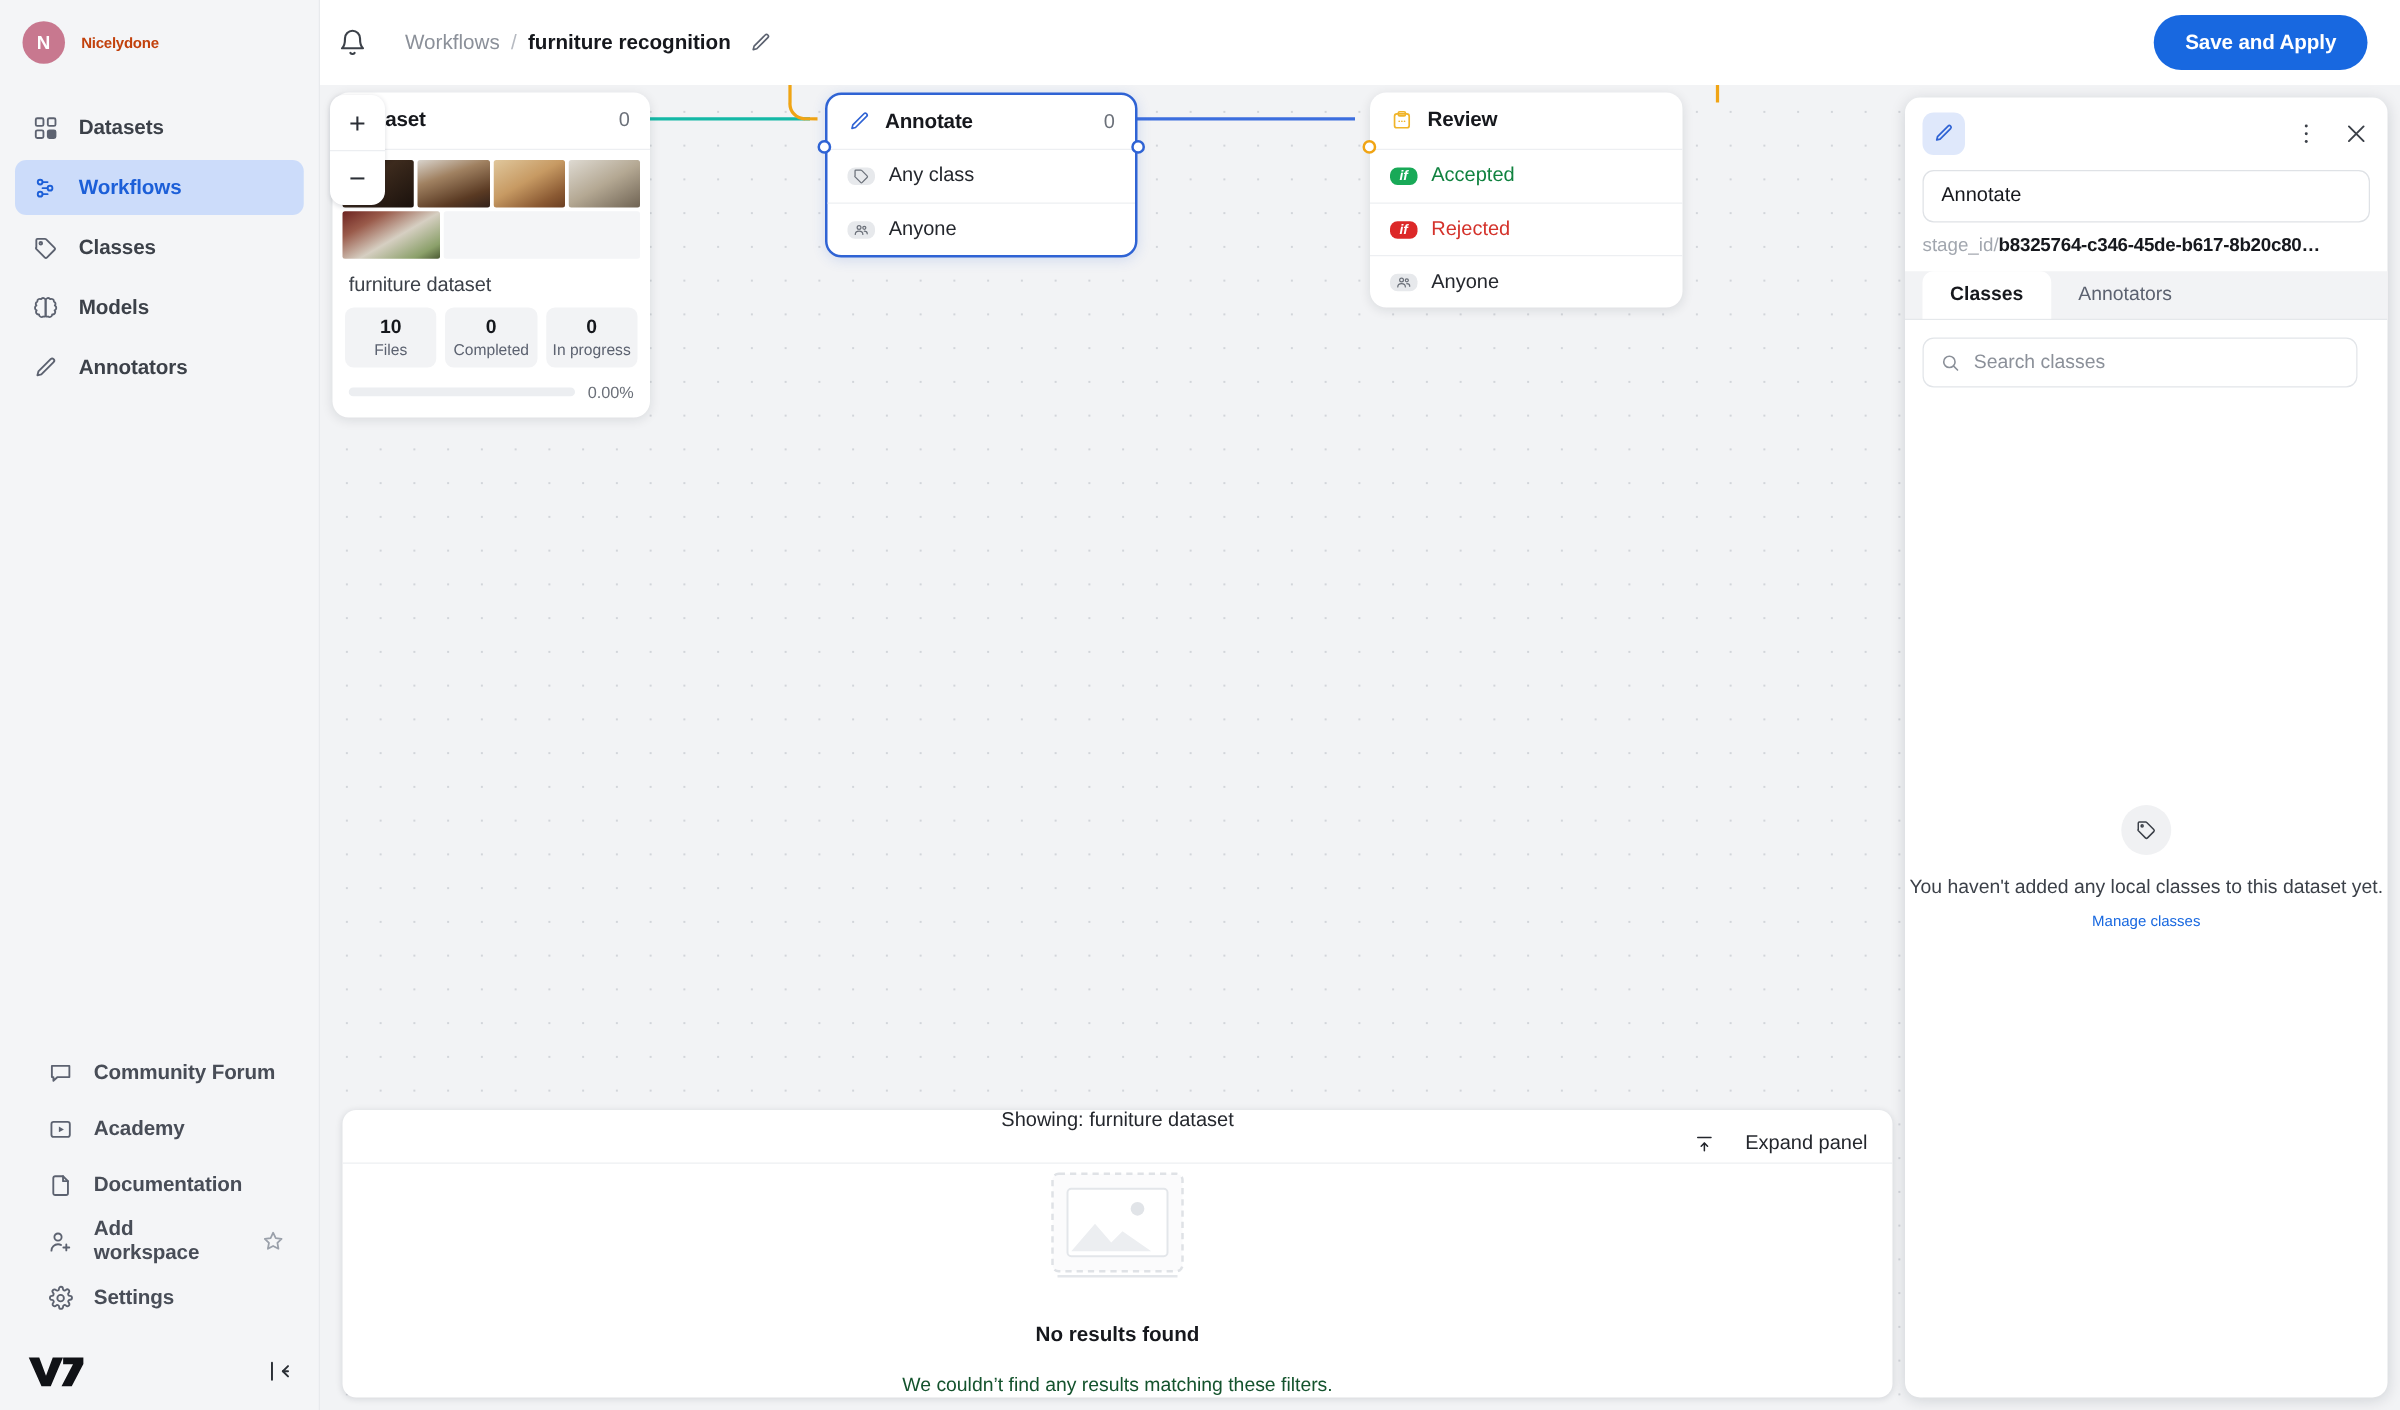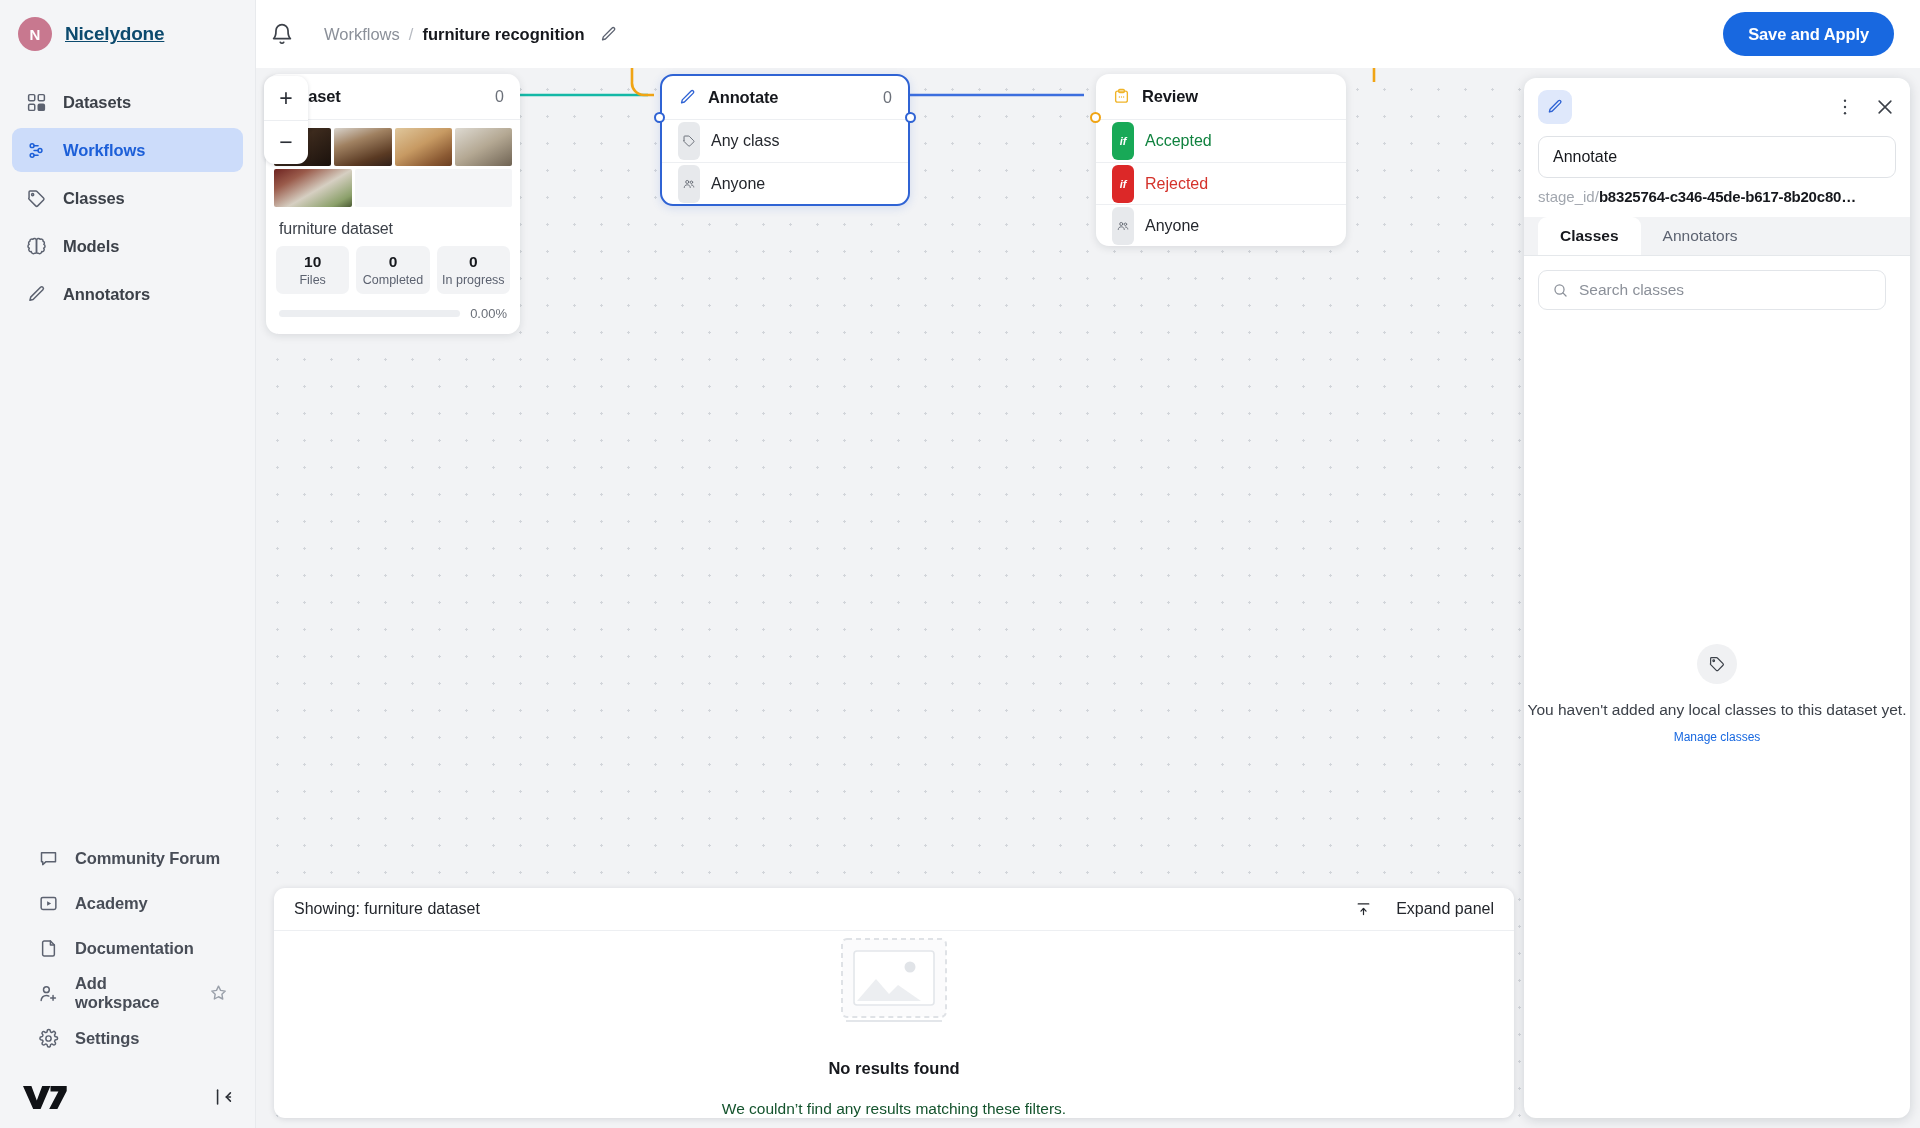--- a/index.html
+++ b/index.html
@@ -17,21 +17,21 @@
     border-right: 1px solid #e8eaed;
     display: flex; flex-direction: column; flex: 0 0 256px;
     position: relative; z-index: 40;
   }
   .ws-header { height: 68px; display: flex; align-items: center; padding: 0 18px; gap: 13px; }
   .avatar {
     width: 34px; height: 34px; border-radius: 50%;
     background: #c8788f; color: #fff; font-size: 15px; font-weight: 600;
     display: flex; align-items: center; justify-content: center; letter-spacing: .2px;
   }
-  .ws-name { font-size: 19px; font-weight: 700; color: #0c4a6e; letter-spacing: -.2px; text-decoration: underline; }
+  .ws-name { font-size: 12px; font-weight: 700; color: #c2410c; letter-spacing: -.2px; }
   .nav { margin-top: 12px; padding: 0 12px; display: flex; flex-direction: column; gap: 4px; }
   .nav-item {
     display: flex; align-items: center; gap: 16px;
     height: 44px; padding: 0 14px; border-radius: 9px;
     font-size: 16.5px; color: #3c4149; cursor: pointer; letter-spacing: -.1px; font-weight: bold;
   }
   .nav-item.active { background: #ccdcfa; color: #1c5fd8; }
   .nav-item.active .ico svg { stroke: #1c5fd8; }
   .ico { width: 21px; height: 21px; display: flex; align-items: center; justify-content: center; flex: 0 0 21px; }
   .ico svg { width: 100%; height: 100%; fill: none; stroke: #5c6270; stroke-width: 1.7; stroke-linecap: round; stroke-linejoin: round; }
@@ -98,21 +98,21 @@
     border-bottom: 1px solid #edeff2;
   }
   .node-title { font-size: 16.5px; font-weight: 600; color: #16181d; letter-spacing: -.15px; }
   .node-count { margin-left: auto; font-size: 16px; color: #6b7079; }
   .node-row {
     height: 42px; display: flex; align-items: center; gap: 11px; padding: 0 16px;
     font-size: 16px; color: #24272d;
   }
   .node-row + .node-row { border-top: 1px solid #edeff2; }
   .chip {
-    width: 22px; height: 38px; border-radius: 6px; display: flex;
+    width: 22px; height: 14px; border-radius: 6px; display: flex;
     align-items: center; justify-content: center; flex: 0 0 22px;
   }
   .chip.grey { background: #e7e9ec; }
   .chip.green { background: #18a957; color: #fff; font-size: 11px; font-weight: 700; font-style: italic; }
   .chip.red { background: #dc2828; color: #fff; font-size: 11px; font-weight: 700; font-style: italic; }
   .chip svg { width: 14px; height: 14px; fill: none; stroke: #6b7079; stroke-width: 1.7; stroke-linecap: round; stroke-linejoin: round; }
   .txt-green { color: #10823f; }
   .txt-red { color: #d4322b; }
 
   
@@ -157,20 +157,21 @@
 
   
   .bottom-panel {
     position: absolute; left: 18px; right: 406px; bottom: 10px; height: 230px;
     background: #fff; border-radius: 11px; box-shadow: 0 1px 6px rgba(16,24,40,.13);
     z-index: 20; display: flex; flex-direction: column;
   }
   .bp-head {
     height: 50px; display: flex; align-items: center; padding: 0 20px;
     border-bottom: 1px solid #edeff2;
+    flex-direction: column;
   }
   .bp-showing { font-size: 16px; color: #24272d; }
   .bp-showing b { font-weight: 400; }
   .bp-expand {
     margin-left: auto; display: flex; align-items: center; gap: 24px;
     font-size: 16px; color: #24272d; cursor: pointer;
   }
   .bp-expand svg { width: 17px; height: 17px; fill: none; stroke: #24272d; stroke-width: 1.7; stroke-linecap: round; stroke-linejoin: round; }
   .bp-body { flex: 1 1 auto; display: flex; flex-direction: column; align-items: center; justify-content: space-between; gap: 16px; }
   .empty-img { width: 140px; height: 104px; margin-bottom: 8px; }

